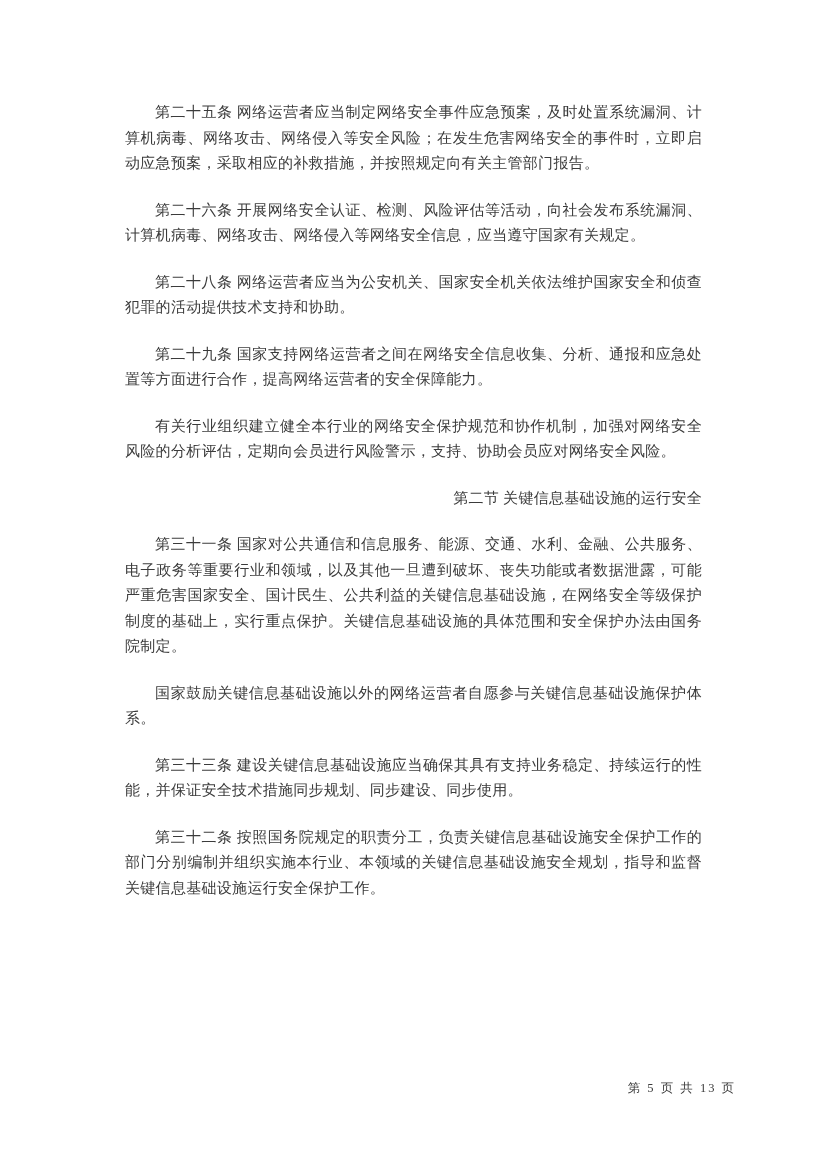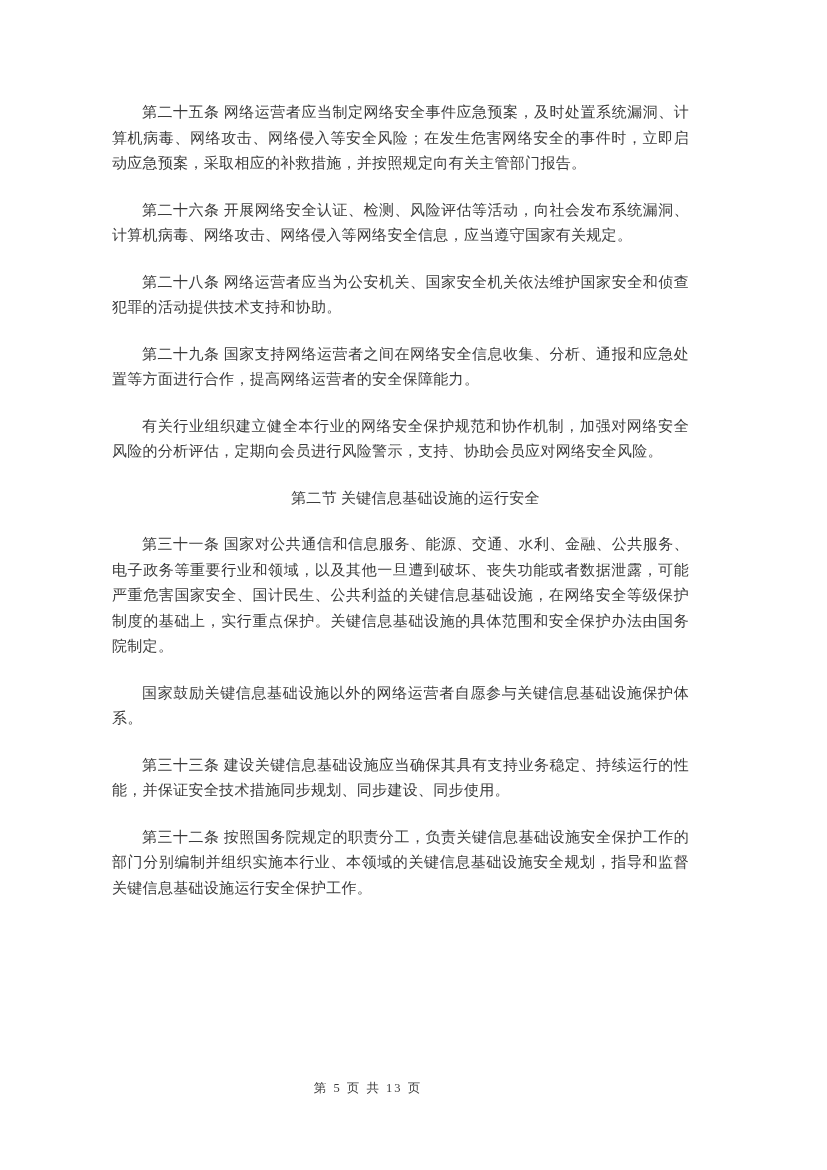--- a/index.html
+++ b/index.html
@@ -14,41 +14,41 @@
     position: relative;
     width: 827px;
     height: 1170px;
     background: #ffffff;
     font-family: "Liberation Serif", "DejaVu Serif", serif;
     color: #3b3b3b;
   }
   .doc-body {
     position: absolute;
     top: 100px;
-    left: 112px;
+    left: 125px;
     width: 577px;
   }
   .doc-body p {
     margin: 0 0 21px 0;
     font-size: 15px;
     line-height: 25.5px;
     text-align: justify;
     text-indent: 2em;
     letter-spacing: 0.3px;
     color: #3b3b3b;
   }
   .doc-body p.section-heading {
-    text-align: center;
+    text-align: right;
   }
   .page-footer {
     position: absolute;
     top: 1080px;
     left: 0;
     width: 736px;
-    text-align: center;
+    text-align: right;
     font-size: 12.5px;
     letter-spacing: 2px;
     color: #3b3b3b;
   }
 </style>
 </head>
 <body>
 
 <div class="page">
   <div class="doc-body">

